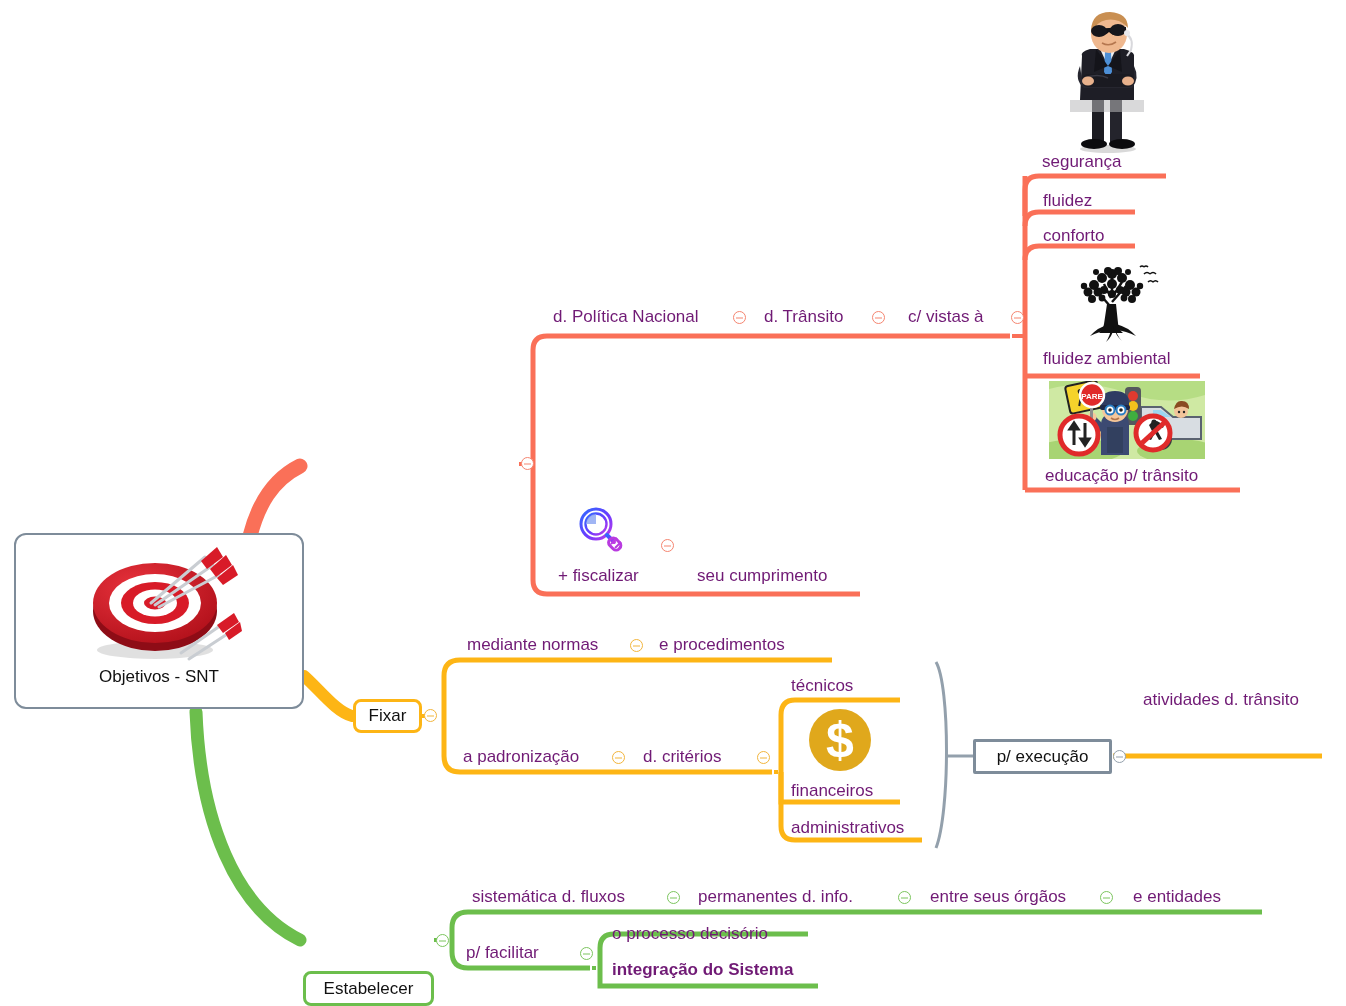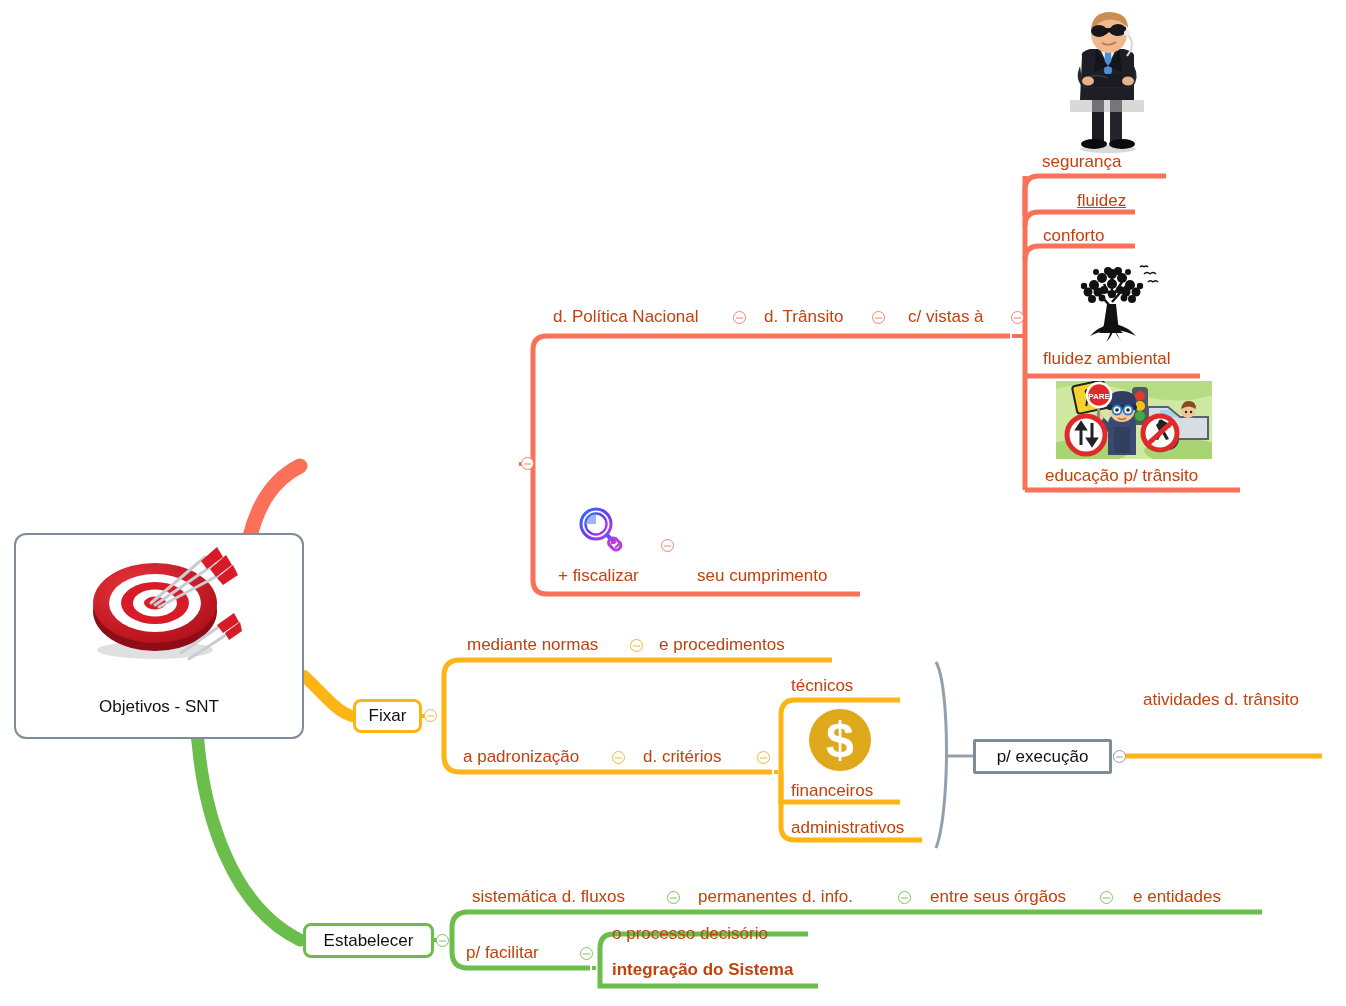--- a/index.html
+++ b/index.html
@@ -8,43 +8,43 @@
     font-family:"Liberation Sans","DejaVu Sans",sans-serif;
     -webkit-font-smoothing:antialiased;
   }
   #canvas{position:absolute;inset:0;width:1346px;height:1006px;}
   svg.layer{position:absolute;left:0;top:0;width:1346px;height:1006px;pointer-events:none;}
 
   .node{position:absolute;box-sizing:border-box;}
 
   
   .root-node{
-    left:14px;top:533px;width:290px;height:206px;
+    left:14px;top:533px;width:290px;height:176px;
     background:#ffffff;border:2px solid #7E8C9A;border-radius:12px;
     display:flex;flex-direction:column;align-items:center;justify-content:flex-start;
     padding-top:6px;
   }
   .root-label{
     font-size:17px;color:#111;position:absolute;bottom:20px;left:0;right:0;text-align:center;
   }
 
   
   .box{
     position:absolute;box-sizing:border-box;background:#fff;
     display:flex;align-items:center;justify-content:center;
     font-size:17px;color:#111;white-space:nowrap;
   }
   .box.red{border:3px solid #FA7058;border-radius:8px;}
   .box.orange{border:3px solid #FDB515;border-radius:8px;}
-  .box.green{border:3px solid #6CBE4C;border-radius:8px;}
+  .box.green{border:3px solid #6CBE4C;border-radius:8px;margin-top:48px;}
   .box.gray{border:3px solid #7E8C9A;border-radius:2px;}
 
   
   .leaf{
-    position:absolute;font-size:17px;color:#c2410c;white-space:nowrap;
+    position:absolute;font-size:17px;color:#701a75;white-space:nowrap;
     line-height:20px;
   }
 
   
   .toggle{
     position:absolute;width:13px;height:13px;border-radius:50%;
     box-sizing:border-box;background:#fff;
   }
   .toggle::before{
     content:"";position:absolute;left:2px;right:2px;top:50%;height:1px;
@@ -206,21 +206,21 @@
       <path d="M50,35 Q57,39 64,34" stroke="#B5774F" stroke-width="1.6" fill="none"></path>
 
       <path d="M74,26 Q82,30 79,42 L75,48" stroke="#D8D8DC" stroke-width="2" fill="none"></path>
       <circle cx="75" cy="25" r="3" fill="#E9E9ED"></circle>
 
       <rect x="18" y="92" width="74" height="12" fill="#B9B9BC" opacity=".55"></rect>
     </svg>
   </div>
   <div class="leaf" style="left:1042px;top:152px;">segurança</div>
 
-  <div class="leaf" style="left:1077px;top:191px;text-decoration:underline;">fluidez</div>
+  <div class="leaf" style="left:1043px;top:191px;">fluidez</div>
   <div class="leaf" style="left:1043px;top:226px;">conforto</div>
 
   <div class="art" style="left:1060px;top:262px;width:104px;height:84px;">
     <svg width="104" height="84" viewBox="0 0 104 84">
       <g fill="#111">
         <path d="M47,42 L44,62 q-1,6 -5,9 l24,0 q-5,-4 -5,-10 l-2,-19 Z"></path>
         <path d="M50,62 q-12,3 -20,12 q10,-5 20,-6 Z"></path>
         <path d="M56,62 q12,3 20,12 q-10,-5 -20,-6 Z"></path>
         <path d="M52,64 q-2,10 -6,16 q6,-5 8,-14 Z"></path>
         <path d="M53,64 q3,10 9,15 q-6,-6 -7,-15 Z"></path>
@@ -256,21 +256,21 @@
 
       <g stroke="#111" stroke-width="1.6" fill="none">
         <path d="M84,12 q3,-3 6,0 M90,12 q3,-3 6,0"></path>
         <path d="M88,20 q2.5,-2.6 5,0 M93,20 q2.5,-2.6 5,0"></path>
         <path d="M80,5 q2,-2 4,0 M84,5 q2,-2 4,0"></path>
       </g>
     </svg>
   </div>
   <div class="leaf" style="left:1043px;top:349px;">fluidez ambiental</div>
 
-  <div class="art" style="left:1049px;top:381px;width:132px;height:78px;margin-left:7px;">
+  <div class="art" style="left:1049px;top:381px;width:132px;height:78px;">
     <svg width="156" height="78" viewBox="0 0 156 78">
       <rect width="156" height="78" fill="#CFE9A3"></rect>
       <path d="M0,8 q40,-10 78,4 q40,14 78,2 L156,0 L0,0 Z" fill="#B6DD84"></path>
       <ellipse cx="30" cy="70" rx="44" ry="12" fill="#A8D473"></ellipse>
       <ellipse cx="128" cy="70" rx="40" ry="12" fill="#A8D473"></ellipse>
 
       <path d="M92,26 L112,26 L124,36 L152,36 L152,58 L92,58 Z" fill="#D8DDE2" stroke="#5A6270" stroke-width="2"></path>
       <path d="M112,29 L122,36 L104,36 L104,29 Z" fill="#9CD6F0"></path>
       <circle cx="112" cy="58" r="11" fill="#3A3A3F"></circle>
       <circle cx="112" cy="58" r="5" fill="#C6CBD2"></circle>

